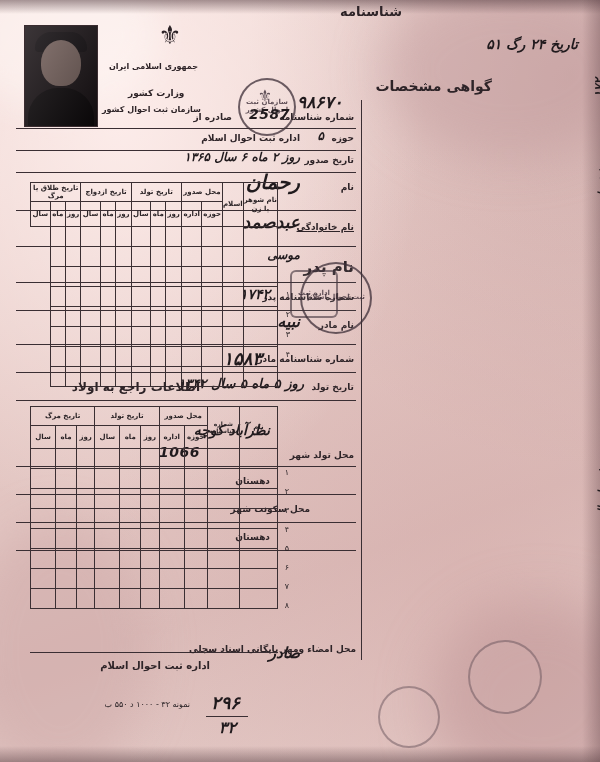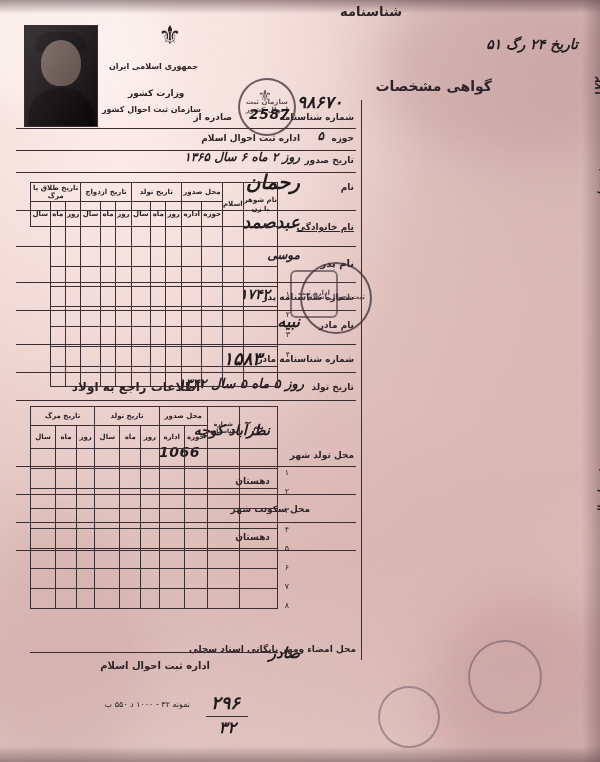--- a/index.html
+++ b/index.html
@@ -211,21 +211,21 @@
   <div class="hline" style="right:244px;top:172px;width:340px;"></div>
 
   <div class="t print" style="right:246px;top:182px;font-size:9px;">نام</div>
   <div class="t hand" style="right:300px;top:170px;font-size:20px;">رحمان</div>
   <div class="hline" style="right:244px;top:210px;width:340px;"></div>
 
   <div class="t print" style="right:246px;top:222px;font-size:9px;text-decoration:underline;">نام خانوادگی</div>
   <div class="t hand" style="right:300px;top:212px;font-size:17px;">عبدصمد</div>
   <div class="hline" style="right:244px;top:246px;width:340px;"></div>
 
-  <div class="t print" style="right:246px;top:258px;font-size:10px;">نام پدر</div>
+  <div class="t print" style="right:246px;top:258px;font-size:15px;">نام پدر</div>
   <div class="t hand" style="right:300px;top:248px;font-size:12px;">موسی</div>
   <div class="hline" style="right:244px;top:282px;width:340px;"></div>
 
   <div class="t print" style="right:246px;top:292px;font-size:9px;text-align:center;">شماره شناسنامه پدر</div>
   <div class="t hand" style="right:330px;top:286px;font-size:14px;">۱۷۴۲</div>
   <div class="hline" style="right:244px;top:310px;width:340px;"></div>
 
   <div class="t print" style="right:246px;top:320px;font-size:9px;">نام مادر</div>
   <div class="t hand" style="right:300px;top:312px;font-size:16px;">نبیه</div>
   <div class="hline" style="right:244px;top:344px;width:340px;"></div>

